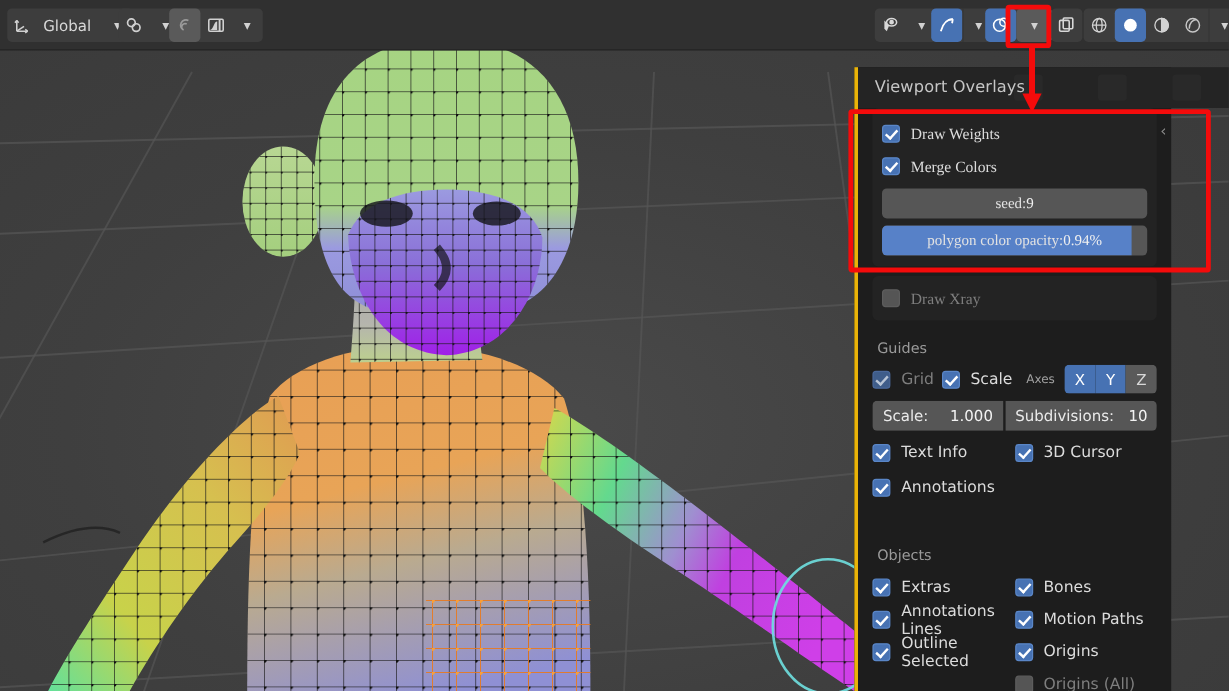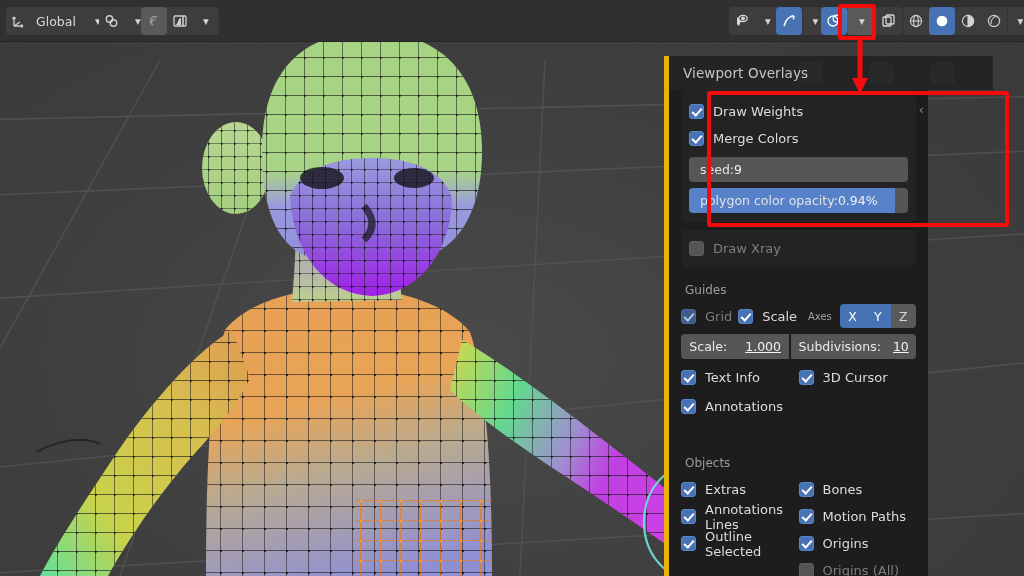--- a/index.html
+++ b/index.html
@@ -55,44 +55,44 @@
 
   
   .hl-box {
     position: absolute; border: 4px solid #f40b0b; border-radius: 3px;
     z-index: 40; pointer-events: none;
   }
   .arrow-wrap { position:absolute; z-index:40; pointer-events:none; }
 
   
   .panel {
-    position: absolute; left: 664px; top: 56px; width: 264px; height: 520px;
+    position: absolute; left: 712px; top: 56px; width: 264px; height: 520px;
     background: #1d1d1d;
-    border-left: 5px solid #eab308;
+    border-left: 3px solid #eab308;
     z-index: 25;
     padding: 0;
   }
   .panel-ghost {
     position:absolute; left:0; top:0; width:324px; height:34px;
     background:#242424;
   }
   .ghost-ico { position:absolute; top:6px; width:24px; height:22px; background:#2b2b2b; border-radius:3px; opacity:.75;}
   .panel-title {
     position: relative; color: #c6c6c6; font-size: 13.5px;
     padding: 9px 0 7px 14px; letter-spacing: .1px;
   }
   .collapse-arrow {
     position: absolute; right: 4px; top: 46px; color: #8a8a8a; font-size: 13px;
   }
 
   .sec { padding: 0 12px; }
   .sec-title { color: #9b9b9b; font-size: 12px; margin: 10px 0 6px 4px; }
 
   .block {
-    background: #232323; border-radius: 5px; padding: 6px 8px;
+    background: #232323; border-radius: 5px; padding: 6px 8px; font-family: Liberation Serif, serif;
   }
 
   .row { display: flex; align-items: center; height: 27px; }
   .row.half > * { flex: 1 1 50%; display: flex; align-items: center; }
 
   .cb {
     width: 15px; height: 15px; border-radius: 3px;
     background: #4772b3; border: 1px solid #5a86c7;
     position: relative; flex: 0 0 auto; cursor: pointer;
   }
@@ -103,40 +103,40 @@
   }
   .cb.off { background: #555; border-color: #5d5d5d; }
   .cb.off::after { display: none; }
   .cb.dim { background: #3f5d8a; border-color: #4a689a; }
   .cb.dim::after { border-color: #b9c5d6; }
 
   .cb-label { color: #dcdcdc; font-size: 13px; margin-left: 9px; }
   .cb-label.dim { color: #7e7e7e; }
 
   .field {
-    display: flex; align-items: center; justify-content: flex-start;
+    display: flex; align-items: center; justify-content: center;
     background: #565656; border-radius: 4px; height: 25px;
     padding: 0 11px; color: #e2e2e2; font-size: 12.5px;
     position: relative; overflow: hidden; cursor: pointer;
   }
   .field .fval { color: #f0f0f0; font-size: 12.5px; }
   .field.slider { background: #565656; }
   .field .fill {
     position: absolute; left: 0; top: 0; bottom: 0;
     background: #5781c8; border-radius: 4px 0 0 4px;
   }
   .field .ftxt, .field .fval { position: relative; z-index: 2; }
 
   .numfield {
     display: flex; align-items: center; justify-content: center; gap: 18px;
     background: #565656; height: 25px; color: #e4e4e4; font-size: 12.5px;
     cursor: pointer;
   }
   .numfield .nlab { color: #eaeaea; }
-  .numfield .nval { color: #f2f2f2; text-decoration: underline; }
+  .numfield .nval { color: #f2f2f2; }
 
   .axis-btn {
     width: 32px; height: 24px; display: flex; align-items: center;
     justify-content: center; color: #fff; font-size: 12.5px;
     background: #4772b3; cursor: pointer;
   }
   .axis-btn.off { background: #5a5a5a; color: #d8d8d8; }
 
   
   .callout {

